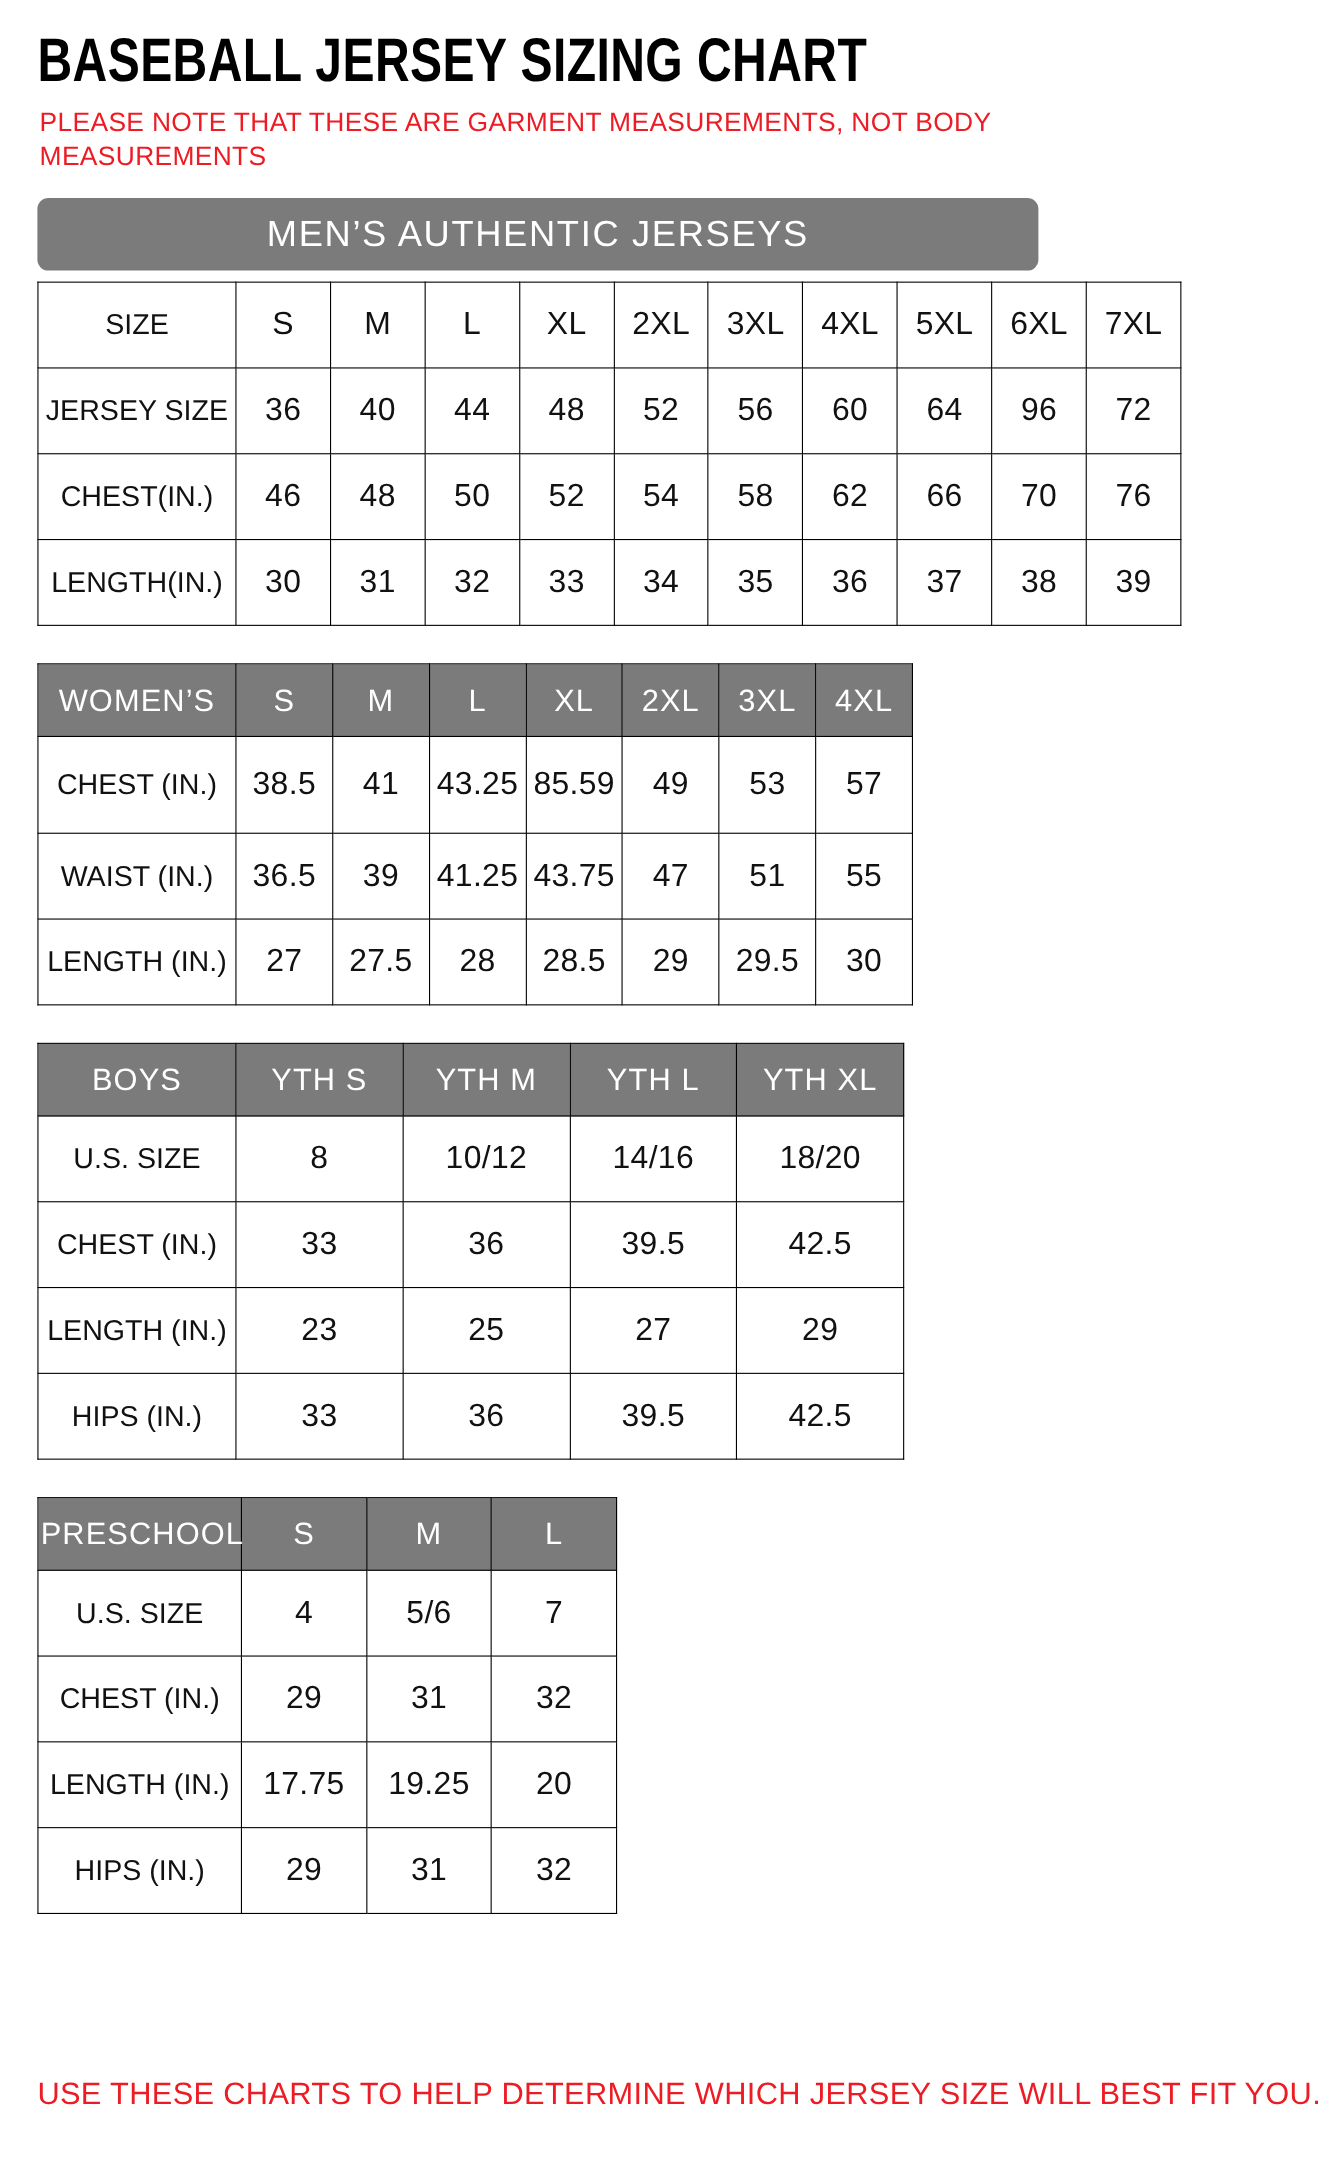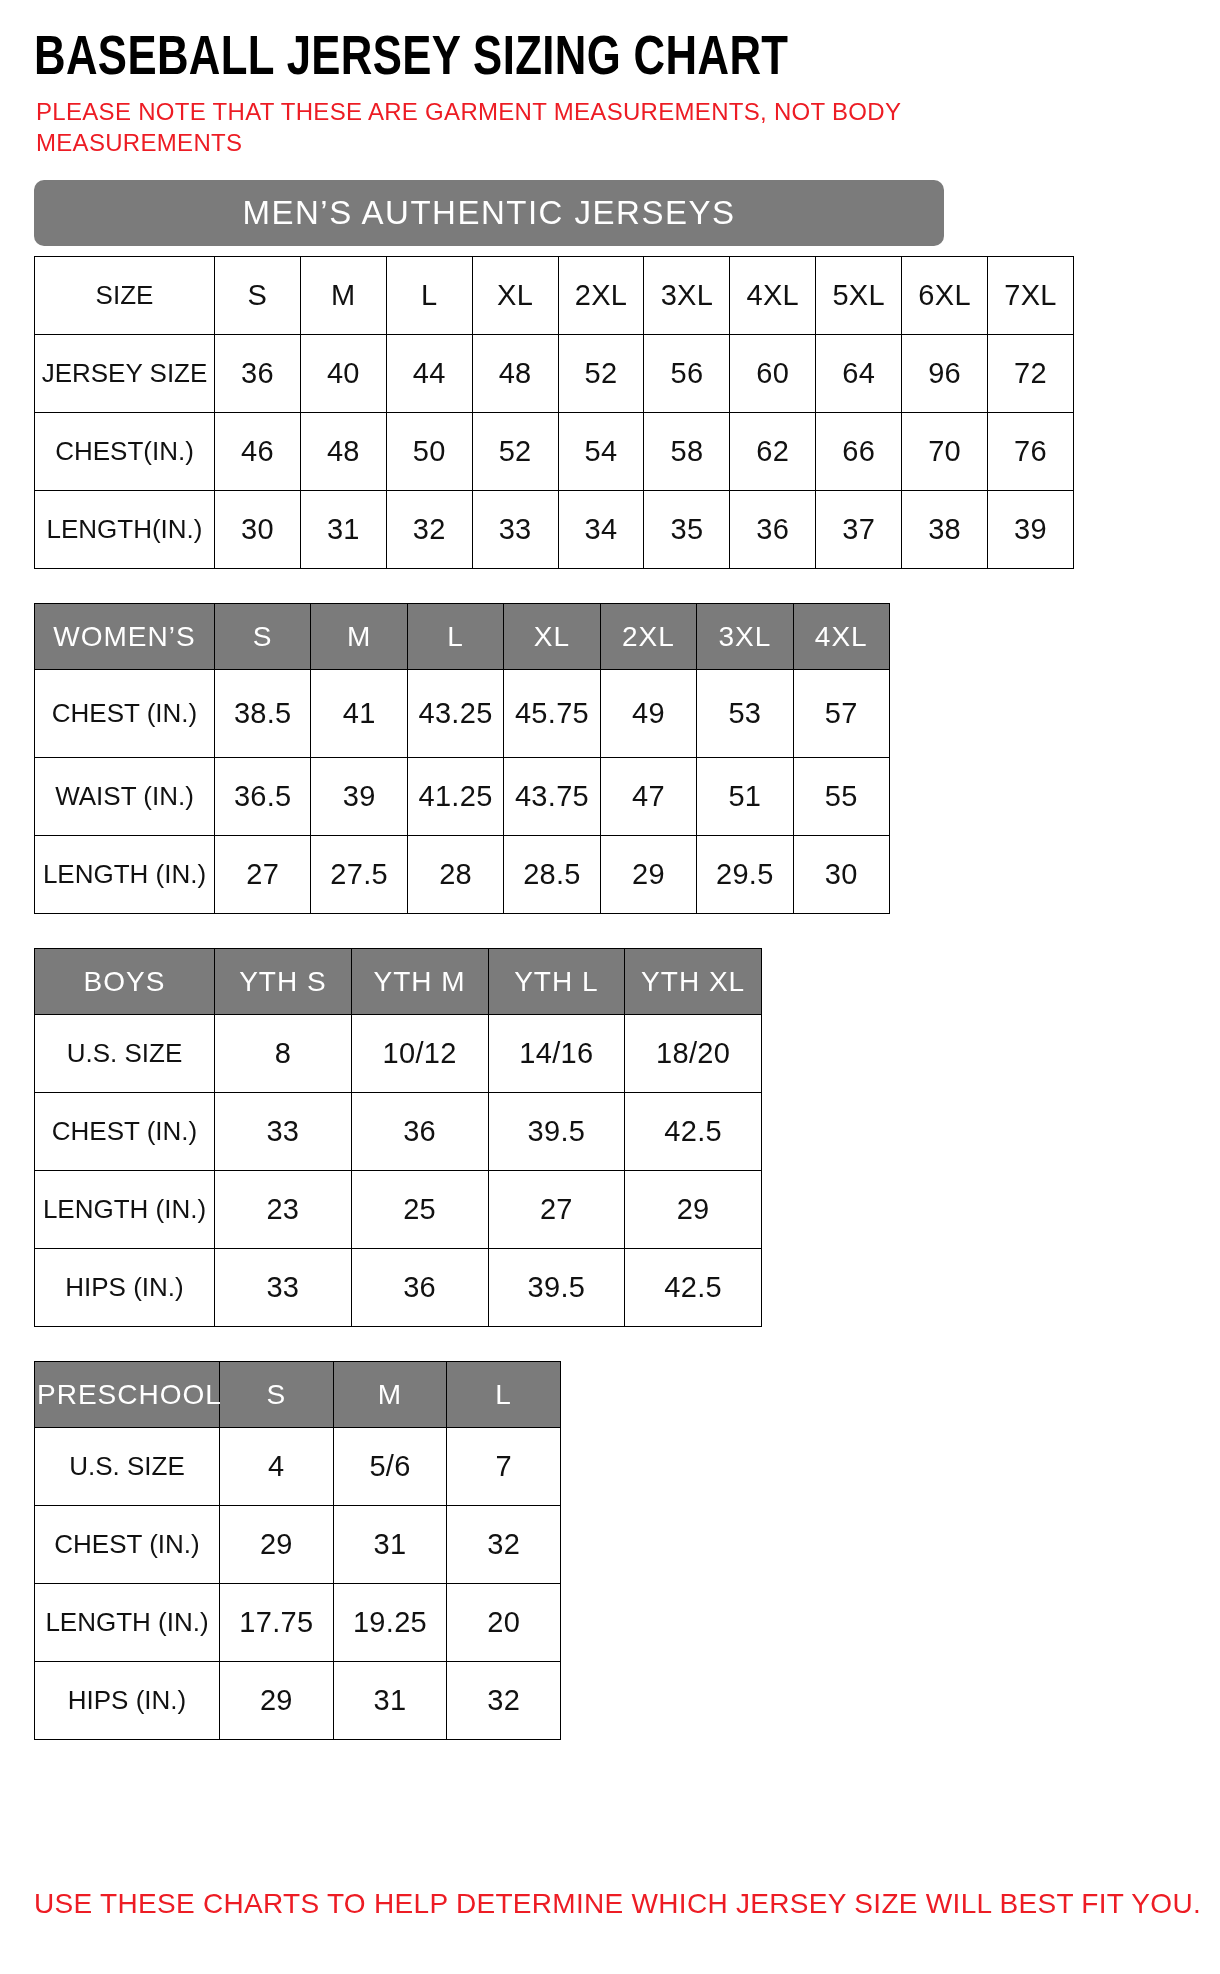--- a/index.html
+++ b/index.html
@@ -51,22 +51,22 @@
     letter-spacing: 1.5px;
     margin-bottom: 10px;
     border-radius: 10px;
   }
   .banner.tbl-mens-banner { width: 910px; }
   table.sizing-table {
     border-collapse: collapse;
     table-layout: fixed;
   }
   .tbl-mens { width: 1040px; }
-  .tbl-womens { width: 856px; }
-  .tbl-boys { width: 728px; }
+  .tbl-womens { width: 796px; }
+  .tbl-boys { width: 788px; }
   .tbl-preschool { width: 527px; }
   .tbl-mens tr > *:first-child { width: 180px; }
   .tbl-womens tr > *:first-child { width: 180px; }
   .tbl-boys tr > *:first-child { width: 180px; }
   .tbl-preschool tr > *:first-child { width: 185px; }
   .sizing-table th, .sizing-table td {
     border: 1px solid var(--border-black);
     text-align: center;
     vertical-align: middle;
     padding: 0 2px;
@@ -173,21 +173,21 @@
           <th>3XL</th>
           <th>4XL</th>
         </tr>
       </thead>
       <tbody>
         <tr>
           <th>CHEST (IN.)</th>
           <td>38.5</td>
           <td>41</td>
           <td>43.25</td>
-          <td>45.75</td>
+          <td>85.59</td>
           <td>49</td>
           <td>53</td>
           <td>57</td>
         </tr>
         <tr>
           <th>WAIST (IN.)</th>
           <td>36.5</td>
           <td>39</td>
           <td>41.25</td>
           <td>43.75</td>

